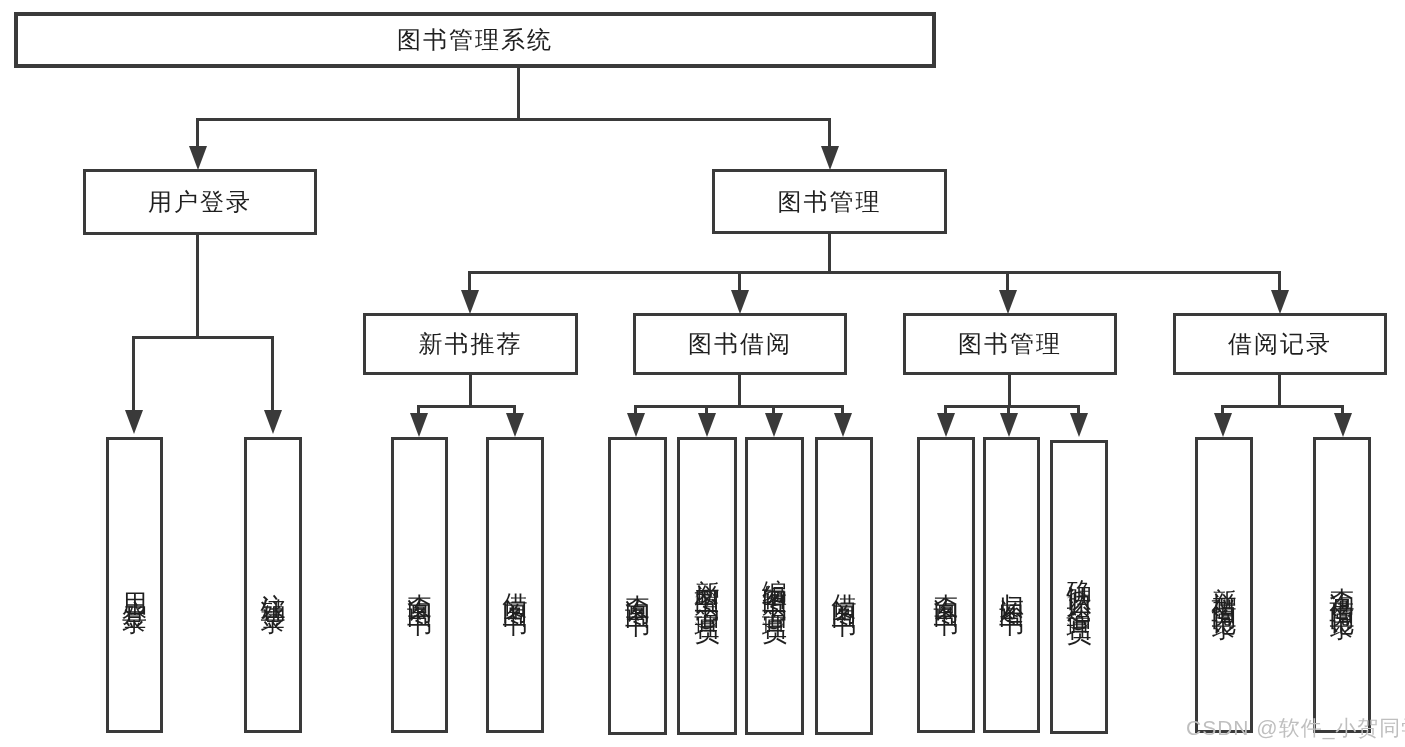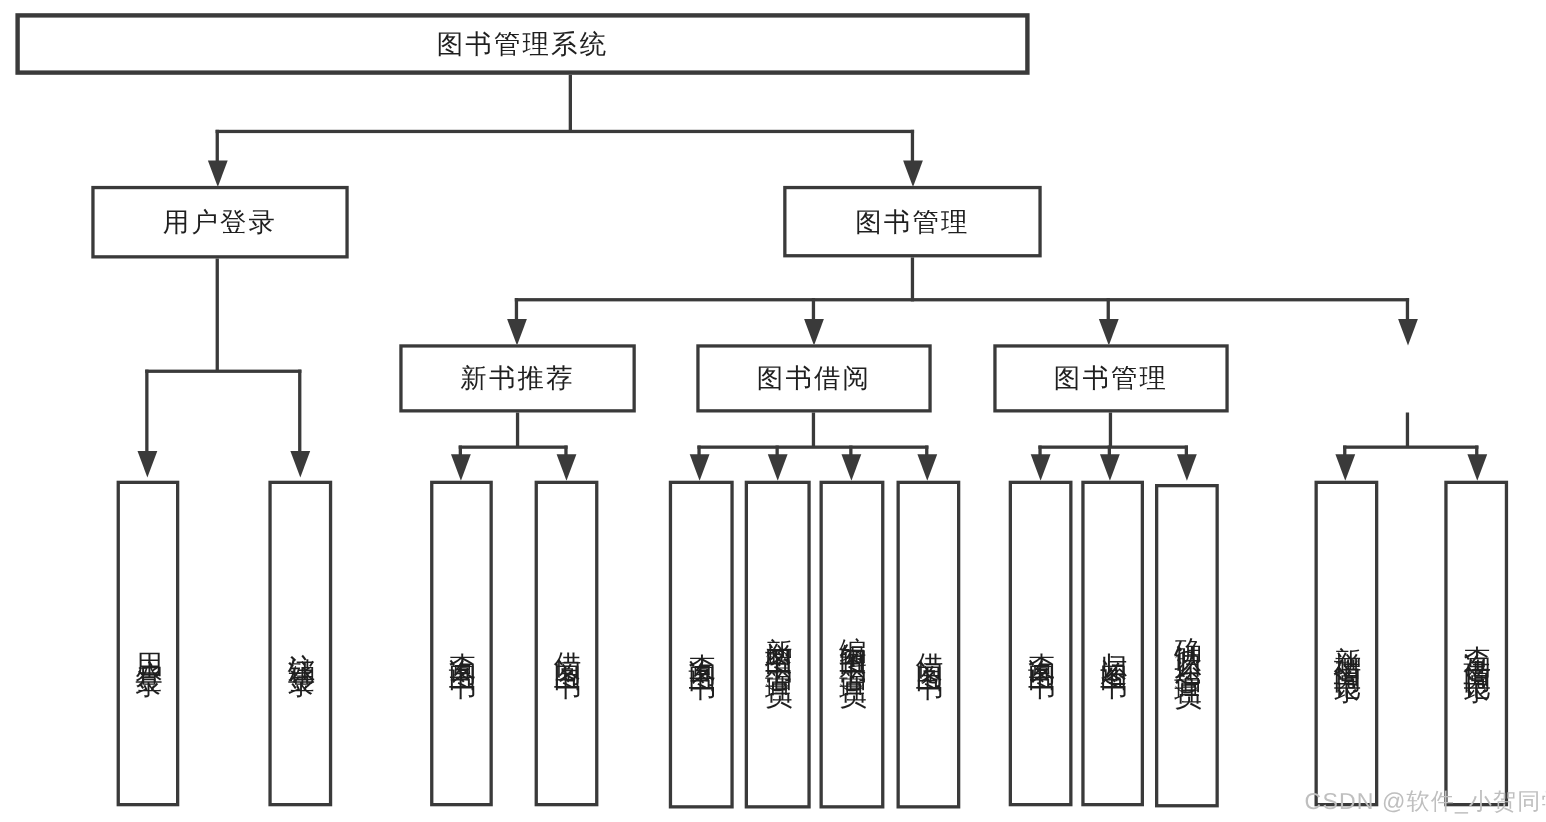--- a/index.html
+++ b/index.html
@@ -92,20 +92,23 @@
 
   <div class="node hnode" style="left:633px; top:313px; width:214px; height:62px;">
     <span>图书借阅</span>
   </div>
   <div class="node hnode" style="left:363px; top:313px; width:215px; height:62px;">
     <span>新书推荐</span>
   </div>
   <div class="node hnode" style="left:903px; top:313px; width:214px; height:62px;">
     <span>图书管理</span>
   </div>
+  <div class="node hnode" style="left:1173px; top:313px; width:214px; height:62px;">
+    <span>借阅记录</span>
+  </div>
 
   <div class="vline" style="left:469px; top:375px; width:3px; height:32px;"></div>
   <div class="hline" style="left:417px; top:405px; width:99px; height:3px;"></div>
   <div class="vline" style="left:417px; top:405px; width:3px; height:10px;"></div>
   <div class="arrowhead" style="left:410px; top:413px;"></div>
   <div class="vline" style="left:513px; top:405px; width:3px; height:10px;"></div>
   <div class="arrowhead" style="left:506px; top:413px;"></div>
 
   <div class="vline" style="left:738px; top:375px; width:3px; height:32px;"></div>
   <div class="hline" style="left:634px; top:405px; width:210px; height:3px;"></div>

